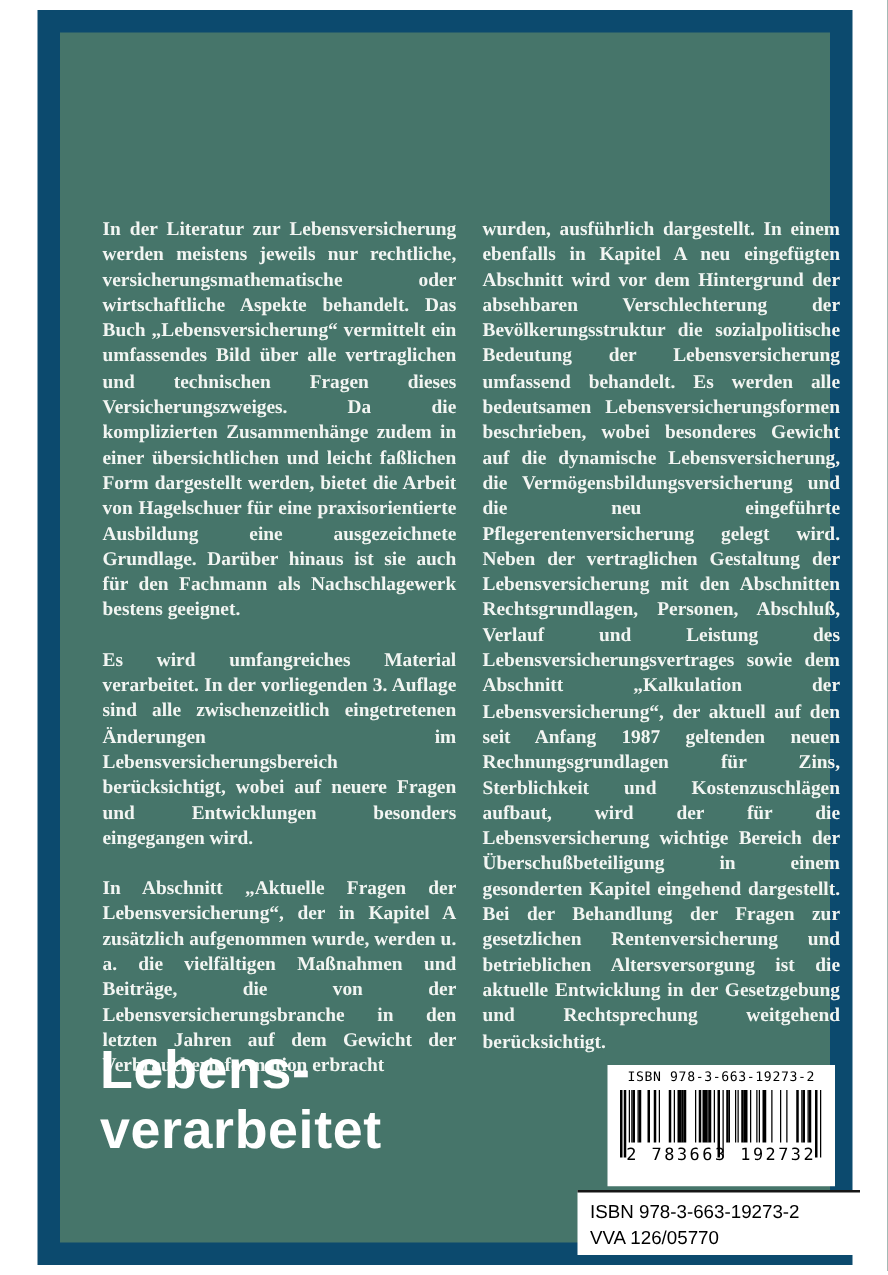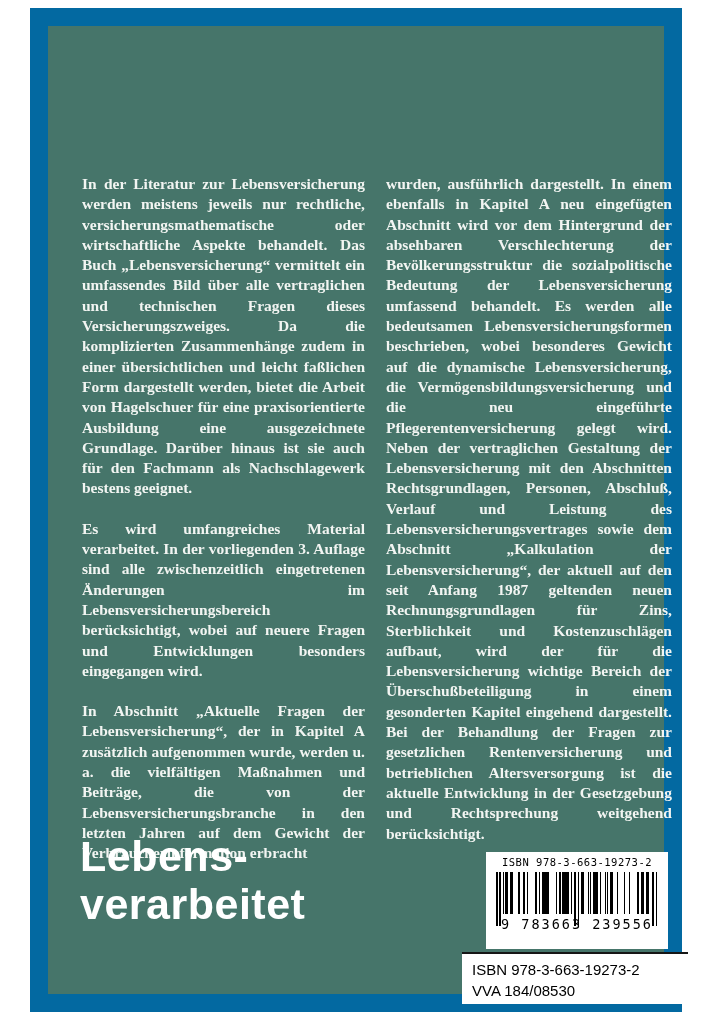--- a/index.html
+++ b/index.html
@@ -3,21 +3,21 @@
 <meta charset="utf-8">
 <style>
   html,body{margin:0;padding:0;}
   body{
     width:710px;height:1020px;position:relative;
     background:#ffffff;overflow:hidden;
     font-family:"Liberation Sans",sans-serif;
   }
   .frame{
     position:absolute;left:30px;top:8px;width:652px;height:1004px;
-    background:#0369a1;
+    background:#0c4a6e;
   }
   .panel{
     position:absolute;left:18px;top:18px;width:616px;height:968px;
     background:#46756a;
   }
   .col{
     position:absolute;top:148px;
     color:#f2f5f2;
     font-family:"Liberation Serif",serif;
     font-weight:700;font-size:15.5px;line-height:20.3px;
@@ -130,22 +130,22 @@
           <div style="position: absolute; top: 0px; background: rgb(0, 0, 0); left: 127.5px; width: 1.7px; height: 42px;"></div>
           <div style="position: absolute; top: 0px; background: rgb(0, 0, 0); left: 132.6px; width: 1.7px; height: 42px;"></div>
           <div style="position: absolute; top: 0px; background: rgb(0, 0, 0); left: 141.1px; width: 1.7px; height: 42px;"></div>
           <div style="position: absolute; top: 0px; background: rgb(0, 0, 0); left: 144.5px; width: 1.7px; height: 42px;"></div>
           <div style="position: absolute; top: 0px; background: rgb(0, 0, 0); left: 146.2px; width: 1.7px; height: 42px;"></div>
           <div style="position: absolute; top: 0px; background: rgb(0, 0, 0); left: 149.6px; width: 1.7px; height: 42px;"></div>
           <div style="position: absolute; top: 0px; background: rgb(0, 0, 0); left: 151.3px; width: 1.7px; height: 42px;"></div>
           <div style="position: absolute; top: 0px; background: rgb(0, 0, 0); left: 156.4px; width: 1.7px; height: 54px;"></div>
           <div style="position: absolute; top: 0px; background: rgb(0, 0, 0); left: 159.8px; width: 1.7px; height: 54px;"></div>
         </div>
-      <div class="barcode-digits">9 783663 239556</div>
+      <div class="barcode-digits">2 783663 192732</div>
     </div>
 
   </div>
 </div>
 
 <div class="footer-box">
   <div class="line">ISBN 978-3-663-19273-2</div>
-  <div class="line">VVA 184/08530</div>
+  <div class="line">VVA 126/05770</div>
 </div>
 
 </body></html>

